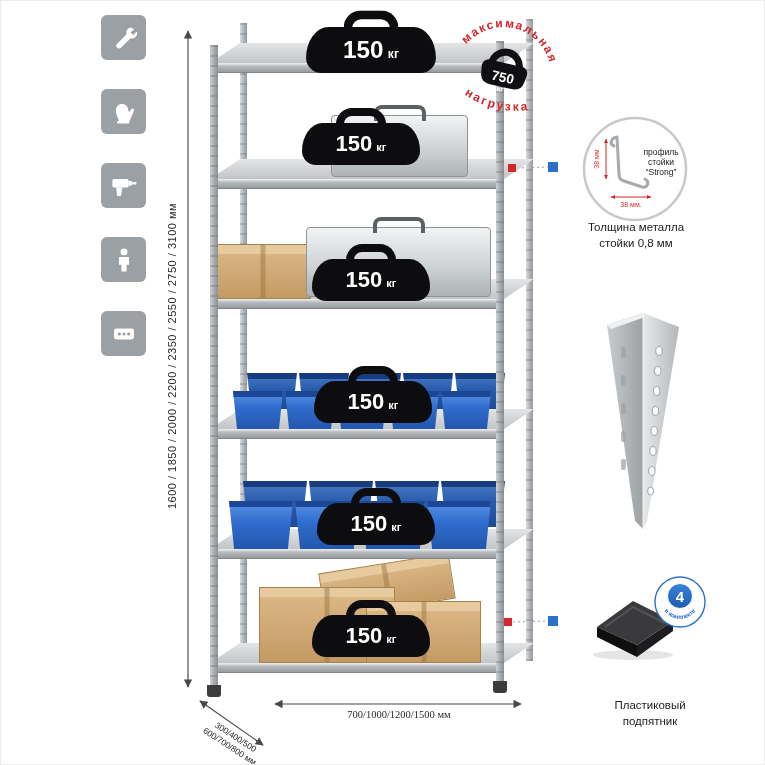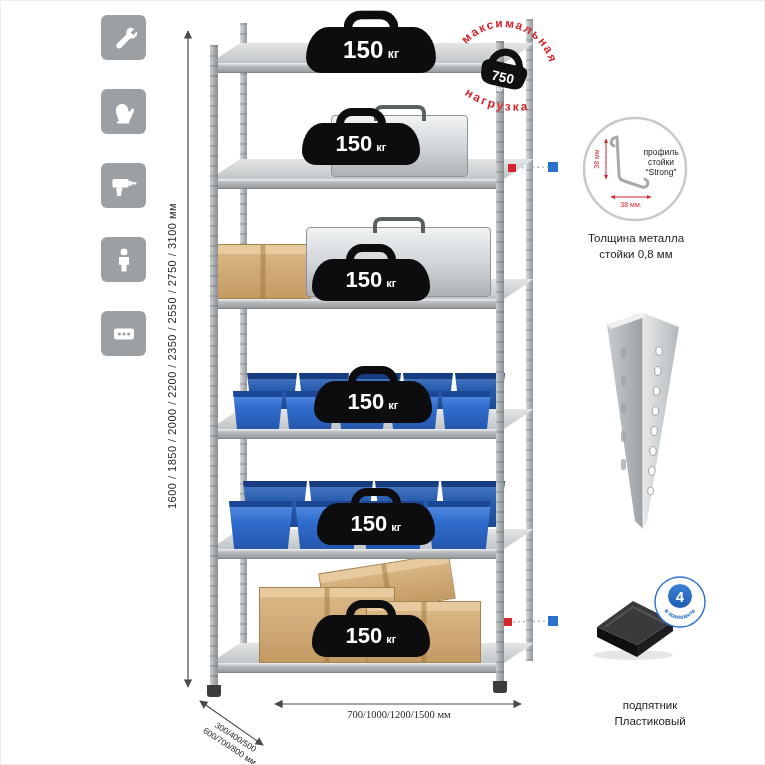--- a/index.html
+++ b/index.html
@@ -61,21 +61,21 @@
   .connector.blue{width:10px;height:10px;background:#2a71c9;}
 
   
   .lbl{position:absolute;color:#2a2a2a;}
   .h-label{left:-159px;top:349px;width:660px;text-align:center;font-size:11px;letter-spacing:.5px;
            transform:rotate(-90deg);}
   .diag-label{left:193px;top:703px;width:106px;text-align:center;font-size:8.5px;line-height:1.3;
            transform:rotate(33deg);transform-origin:0 0;}
   .w-label{left:298px;top:708px;width:200px;text-align:center;font-size:10.5px;font-family:Liberation Serif, serif;}
   .cap{position:absolute;text-align:center;color:#1c1c1e;font-size:11.5px;line-height:1.35;}
-  .prof-cap{left:560px;top:230px;width:150px;}
+  .prof-cap{left:560px;top:219px;width:150px;}
   .foot-cap{left:566px;top:697px;width:166px;}
 </style>
 </head>
 <body>
 
 <div class="page">
 
   <svg class="ovl" viewBox="0 0 765 765">
     <defs>
       <marker id="arr" viewBox="0 0 10 10" refX="9" refY="5" markerWidth="7" markerHeight="7" orient="auto-start-reverse">
@@ -303,22 +303,22 @@
     </defs>
     <circle cx="27" cy="27" r="25" fill="#fff" stroke="#2a71c9" stroke-width="1.4"></circle>
     <text font-size="6" font-weight="bold" fill="#2a71c9">
       <textPath href="#bring" startOffset="50%" text-anchor="middle">в комплекте</textPath>
     </text>
     <circle cx="27" cy="21" r="12.5" fill="url(#bgrad)" stroke="#fff" stroke-width="1"></circle>
     <text x="27" y="26.5" text-anchor="middle" font-size="15" font-weight="bold" fill="#fff">4</text>
   </svg>
 
   <div class="cap foot-cap">
+    <div>Пластиковый</div>
     <div>подпятник</div>
-    <div>Пластиковый</div>
   </div>
 
   <div class="lbl diag-label">
     <div>300/400/500</div>
     <div>600/700/800 мм</div>
   </div>
   <div class="lbl w-label">700/1000/1200/1500 мм</div>
 
 </div>
 

